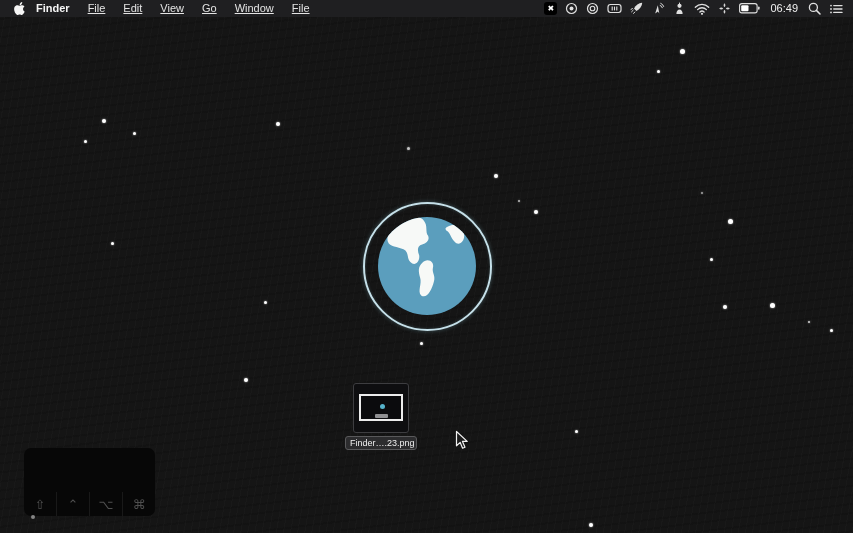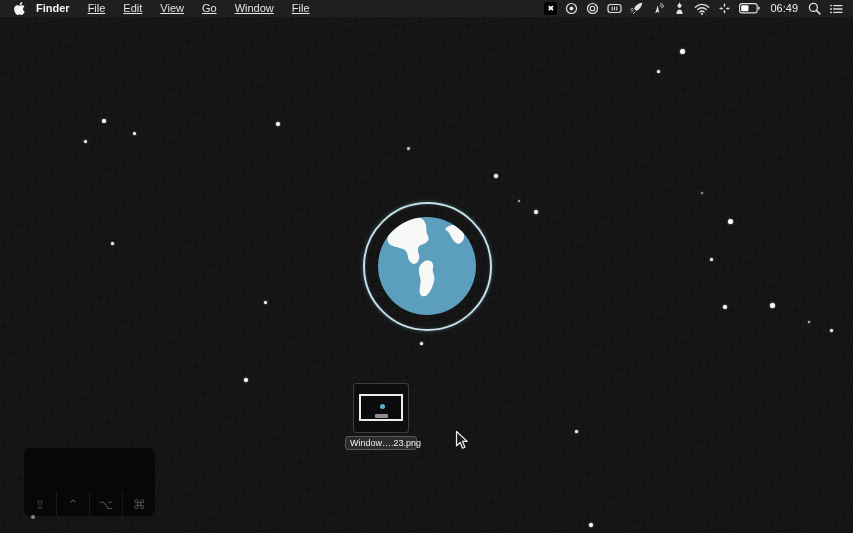--- a/index.html
+++ b/index.html
@@ -228,21 +228,21 @@
     </g>
   </svg>
 
   <div id="file">
     <div class="thumb">
       <div class="thumb-shot">
         <div class="thumb-globe"></div>
         <div class="thumb-label"></div>
       </div>
     </div>
-    <div class="file-label">Window….23.png</div>
+    <div class="file-label">Finder….23.png</div>
   </div>
 
   <svg id="cursor" width="14" height="20" viewBox="0 0 14 20">
     <path d="M1.5,1.5 L1.5,15.8 L5.2,12.4 L7.6,18.2 L10,17.2 L7.5,11.4 L12.2,11.4 Z" fill="#1c1c1c" stroke="#f2f2f2" stroke-width="1.2" stroke-linejoin="round"></path>
   </svg>
 
   <div id="hud">
     <div class="hud-row">
       <div class="hud-key">⇧</div>
       <div class="hud-key">⌃</div>

